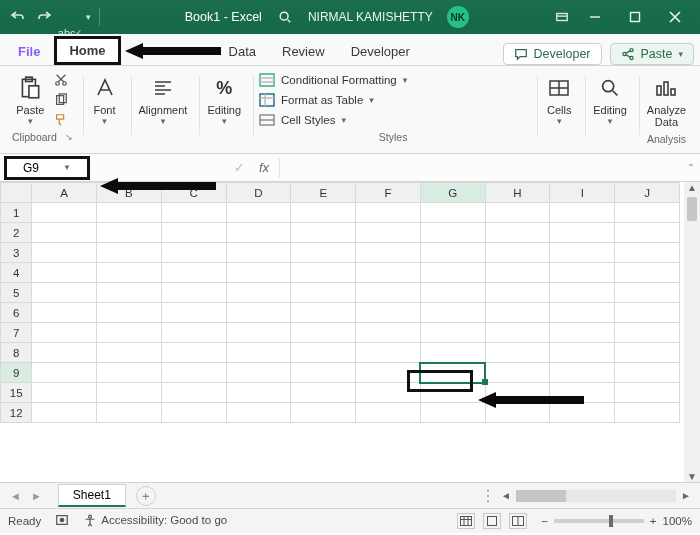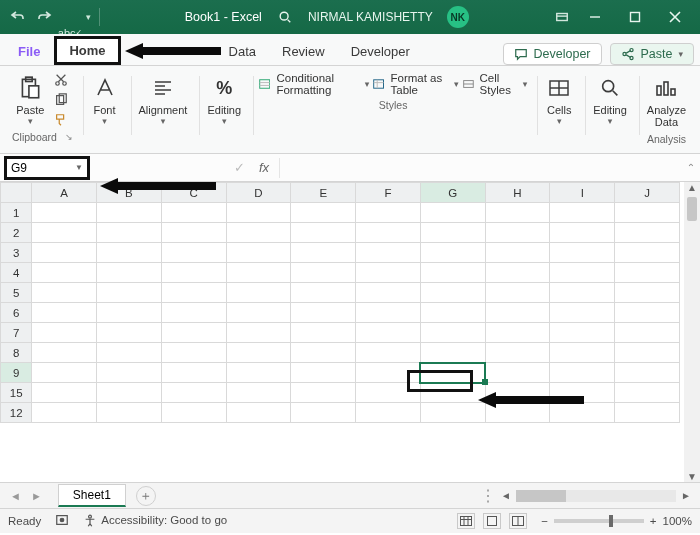--- a/index.html
+++ b/index.html
@@ -49,28 +49,28 @@
   .group + .group::before { content:""; position:absolute; left:0; top:6px; bottom:18px; width:1px; background:#e1e1e1; }
   .group-row { display:flex; align-items:flex-start; gap:6px; }
   .group-label { font-size:10.5px; color:#666; margin-top:2px; height:14px; display:flex; align-items:center; gap:4px;}
   .vbtn { display:flex; flex-direction:column; align-items:center; font-size:11px; color:#333; padding:2px 2px; }
   .vbtn .iconbox { width:28px; height:28px; display:flex; align-items:center; justify-content:center; margin-bottom:2px;}
   .vbtn .iconbox svg { stroke:#3c3c3c; }
   .vbtn .label-row { display:flex; align-items:center; gap:2px; }
   .chev { font-size:9px; color:#666; }
   .smallicons { display:flex; flex-direction:column; gap:4px; }
   .smallicons span { width:18px; height:16px; display:flex; align-items:center; justify-content:center;}
-  .styles { display:flex; flex-direction:row; gap:4px; font-size:11.5px; color:#333; }
+  .styles { display:flex; flex-direction:column; gap:4px; font-size:11.5px; color:#333; }
   .styles .srow { display:flex; align-items:center; gap:6px;}
   .styles .srow svg { width:16px; height:16px;}
   .launcher { font-size:9px; color:#888; margin-left:4px;}
 
   
   .formula-bar { height:28px; display:flex; align-items:center; border-bottom:1px solid #d4d4d4; background:#fcfcfc; }
-  .name-box { width:86px; border:3px solid #111; margin:0 4px; height:24px; display:flex; align-items:center; padding:0 4px; font-size:12px; background:#fff; justify-content:space-between;}
+  .name-box { width:86px; border:3px solid #111; margin:0 4px; height:24px; display:flex; align-items:center; padding:0 16px; font-size:12px; background:#fff; justify-content:space-between;}
   .name-box .dd { font-size:8px; color:#666;}
   .fb-mid { width:130px; }
   .fb-icons { display:flex; align-items:center; gap:14px; color:#bbb; font-size:13px; padding:0 10px;}
   .fb-icons .fx { font-style:italic; color:#666;}
   .fb-input { flex:1; height:20px; border-left:1px solid #e5e5e5;}
   .fb-expand { width:18px; color:#888; font-size:10px; text-align:center;}
 
   
   .grid-wrap { position:relative; height:300px; overflow:hidden; background:#fff;}
   .grid { border-collapse:collapse; table-layout:fixed; width:680px; }

